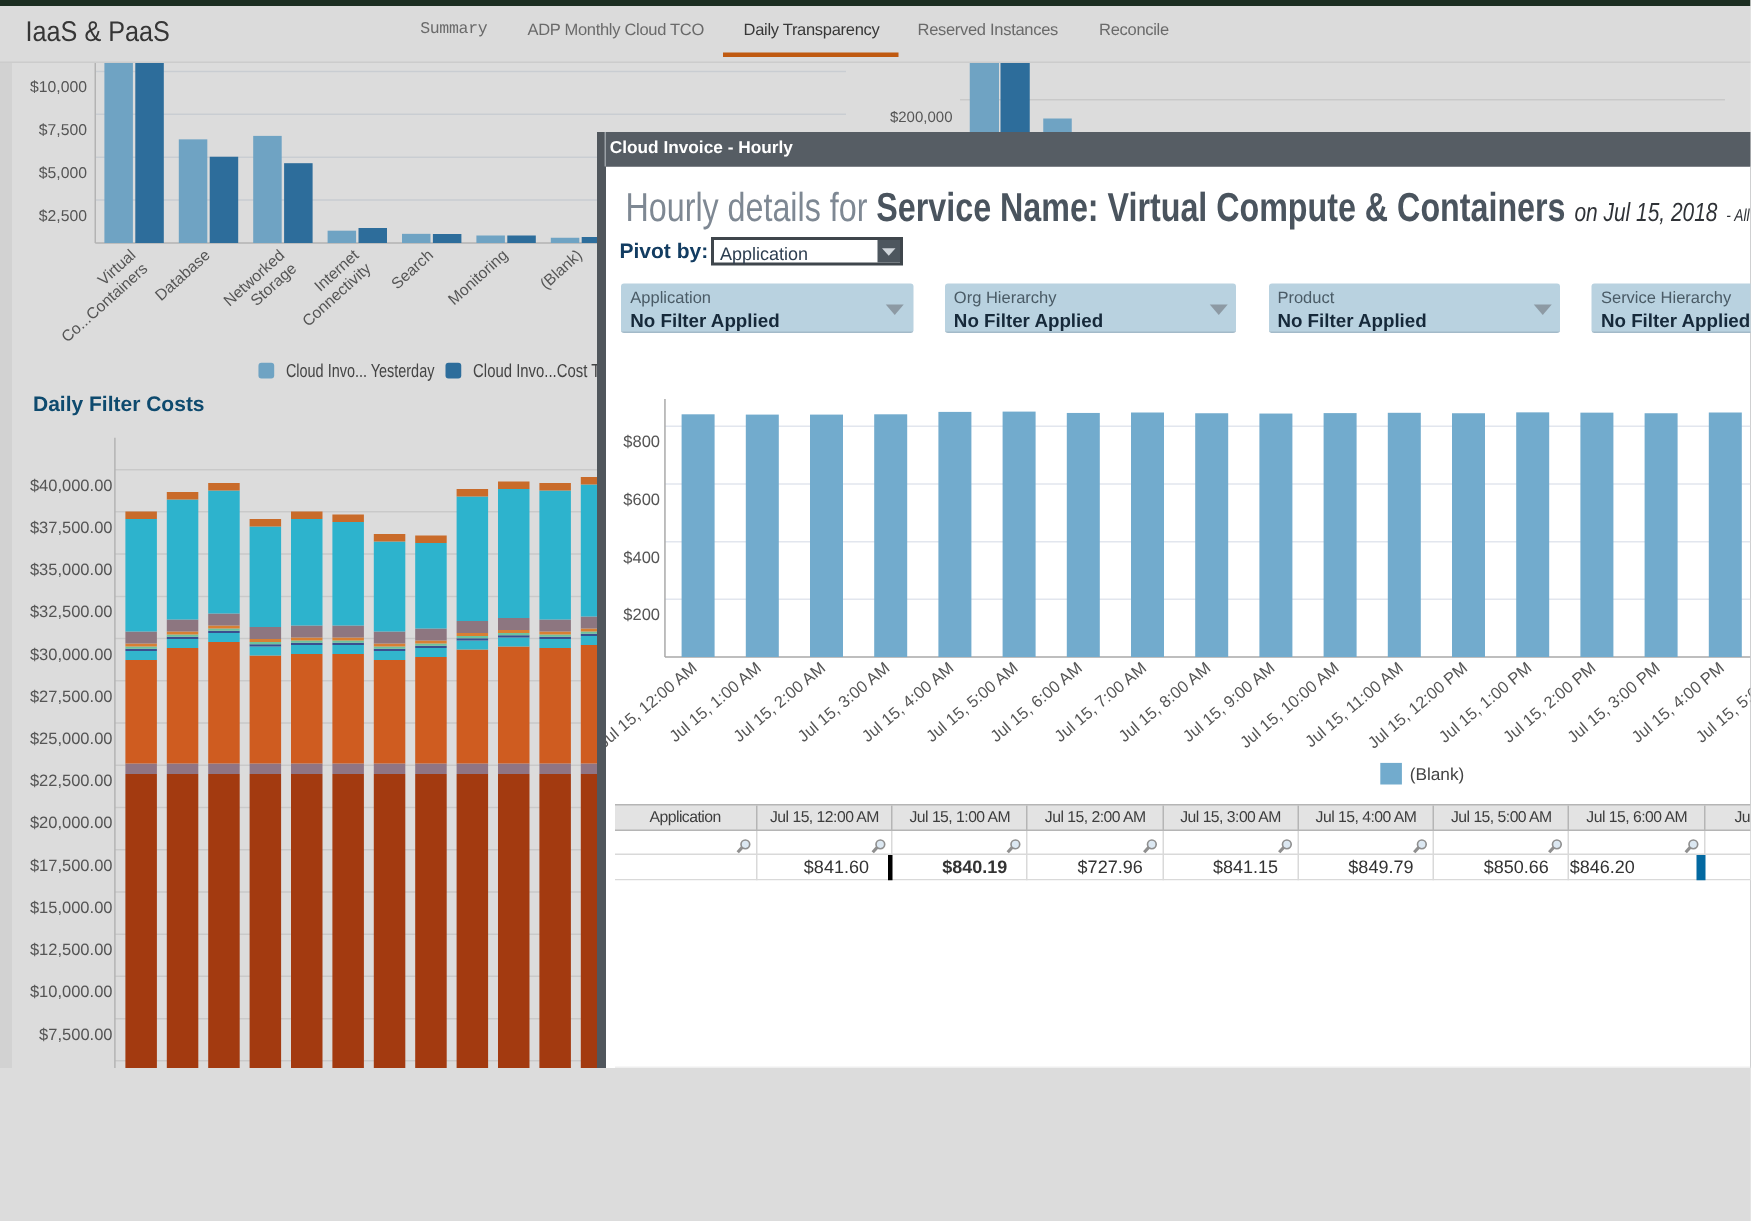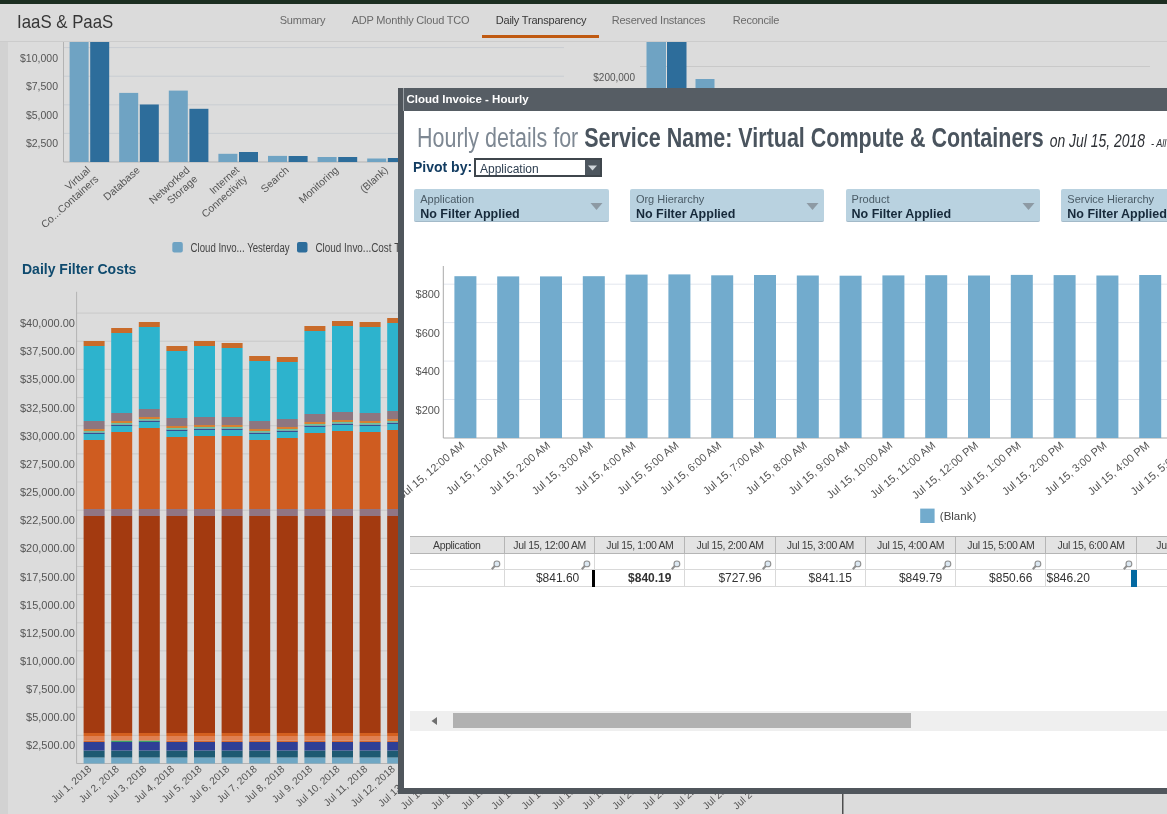--- a/index.html
+++ b/index.html
@@ -1,25 +1,25 @@
 <!DOCTYPE html>
 <html><head><meta charset="utf-8">
 <style>
 *{margin:0;padding:0;box-sizing:border-box}
 html,body{width:1167px;height:814px;overflow:hidden;background:#dcdcdc;
  font-family:"Liberation Sans",sans-serif;}
 .abs{position:absolute}
-#page{position:relative;width:1167px;height:814px;overflow:hidden}
+#page{position:relative;width:1167px;height:712px;overflow:hidden}
 </style></head><body>
 <div id="page">
 
 <div class="abs" style="left:0;top:0;width:1167px;height:4px;background:#1c2e21"></div>
 <div class="abs" style="left:0;top:4px;width:1167px;height:38px;background:#dbdbdb;border-bottom:1px solid #cccccc"></div>
 <div class="abs" style="left:16.5px;top:11px;font-size:19px;color:#363636;transform:scaleX(0.885);transform-origin:left top;">IaaS &amp; PaaS</div>
-<div class="abs" style="left:202.5px;top:14px;width:200px;text-align:center;font-size:11px;letter-spacing:-0.2px;color:#6a6a6a;">Summary</div>
+<div class="abs" style="left:202.5px;top:14px;width:200px;text-align:center;font-size:11px;letter-spacing:-0.2px;color:#6a6a6a;font-family:Liberation Mono, monospace;">Summary</div>
 <div class="abs" style="left:310.5px;top:14px;width:200px;text-align:center;font-size:11px;letter-spacing:-0.2px;color:#6a6a6a;">ADP Monthly Cloud TCO</div>
 <div class="abs" style="left:441px;top:14px;width:200px;text-align:center;font-size:11px;letter-spacing:-0.2px;color:#383838;">Daily Transparency</div>
 <div class="abs" style="left:558.5px;top:14px;width:200px;text-align:center;font-size:11px;letter-spacing:-0.2px;color:#6a6a6a;">Reserved Instances</div>
 <div class="abs" style="left:656px;top:14px;width:200px;text-align:center;font-size:11px;letter-spacing:-0.2px;color:#6a6a6a;">Reconcile</div>
 <div class="abs" style="left:481.5px;top:35.2px;width:117.3px;height:3px;background:#c05a11"></div>
 <div class="abs" style="left:0;top:42px;width:8px;height:772px;background:#d2d2d2"></div>
 <svg class="abs" style="left:0;top:42px" width="570" height="218" viewBox="0 0 570 218">
       <line x1="63.5" y1="91.4" x2="564" y2="91.4" stroke="#c9cdd2" stroke-width="1"></line>
       <line x1="63.5" y1="62.8" x2="564" y2="62.8" stroke="#c9cdd2" stroke-width="1"></line>
       <line x1="63.5" y1="34.2" x2="564" y2="34.2" stroke="#c9cdd2" stroke-width="1"></line>

